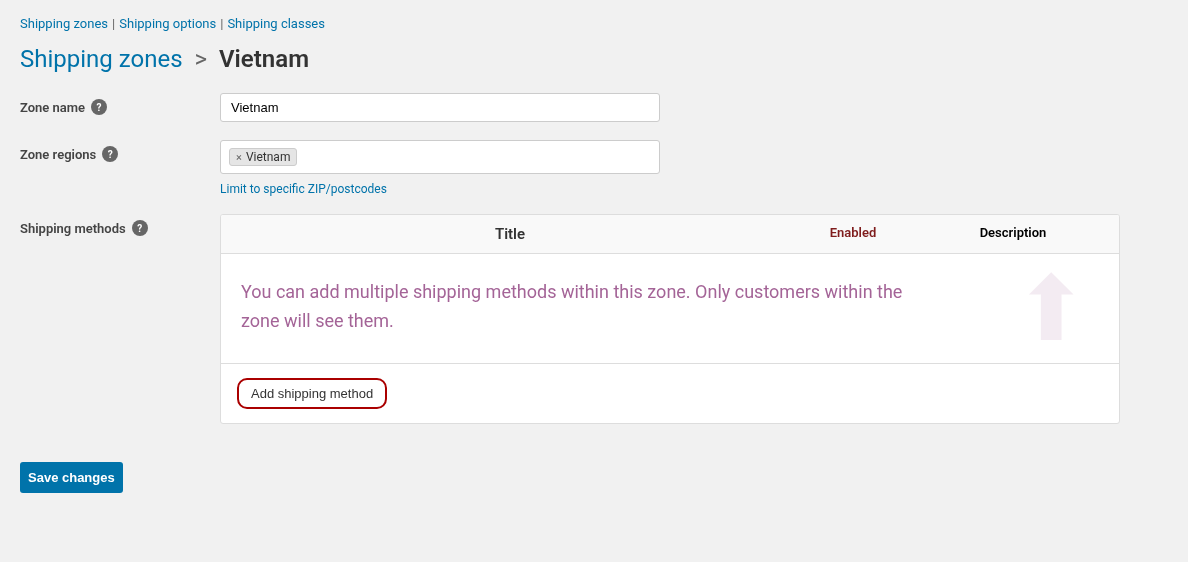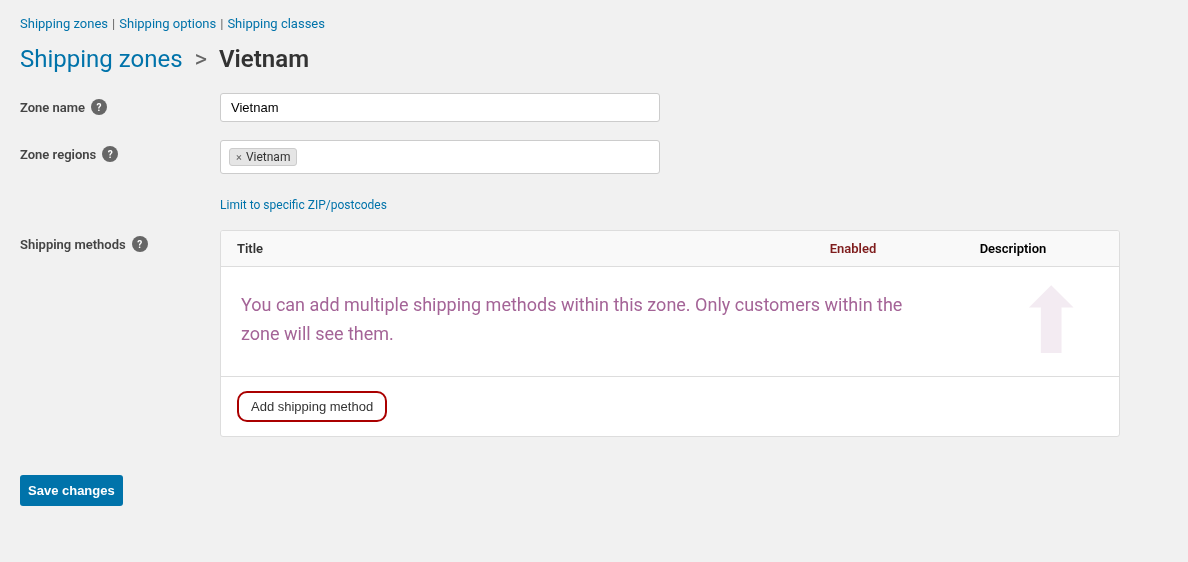--- a/index.html
+++ b/index.html
@@ -123,21 +123,21 @@
     }
     .tag .tag-remove {
       cursor: pointer;
       color: #666;
       font-size: 11px;
       line-height: 1;
     }
 
     .limit-link {
       display: block;
-      margin-top: 24px;
+      margin-top: 8px;
       color: #0073aa;
       font-size: 12px;
       text-decoration: none;
       cursor: pointer;
     }
 
     
     .shipping-methods-wrapper {
       flex: 1;
     }
@@ -151,22 +151,22 @@
     }
     .shipping-table-header {
       display: flex;
       background: #f9f9f9;
       border-bottom: 1px solid #ddd;
       padding: 10px 16px;
     }
     .col-title {
       flex: 1;
       font-weight: 600;
-      text-align: left;
-      font-size: 13px;
+      text-align: center;
+      font-size: 15px;
       color: #333;
     }
     .col-enabled {
       width: 140px;
       font-weight: 600;
       text-align: center;
       font-size: 13px;
       color: #7f1d1d;
     }
     .col-description {

